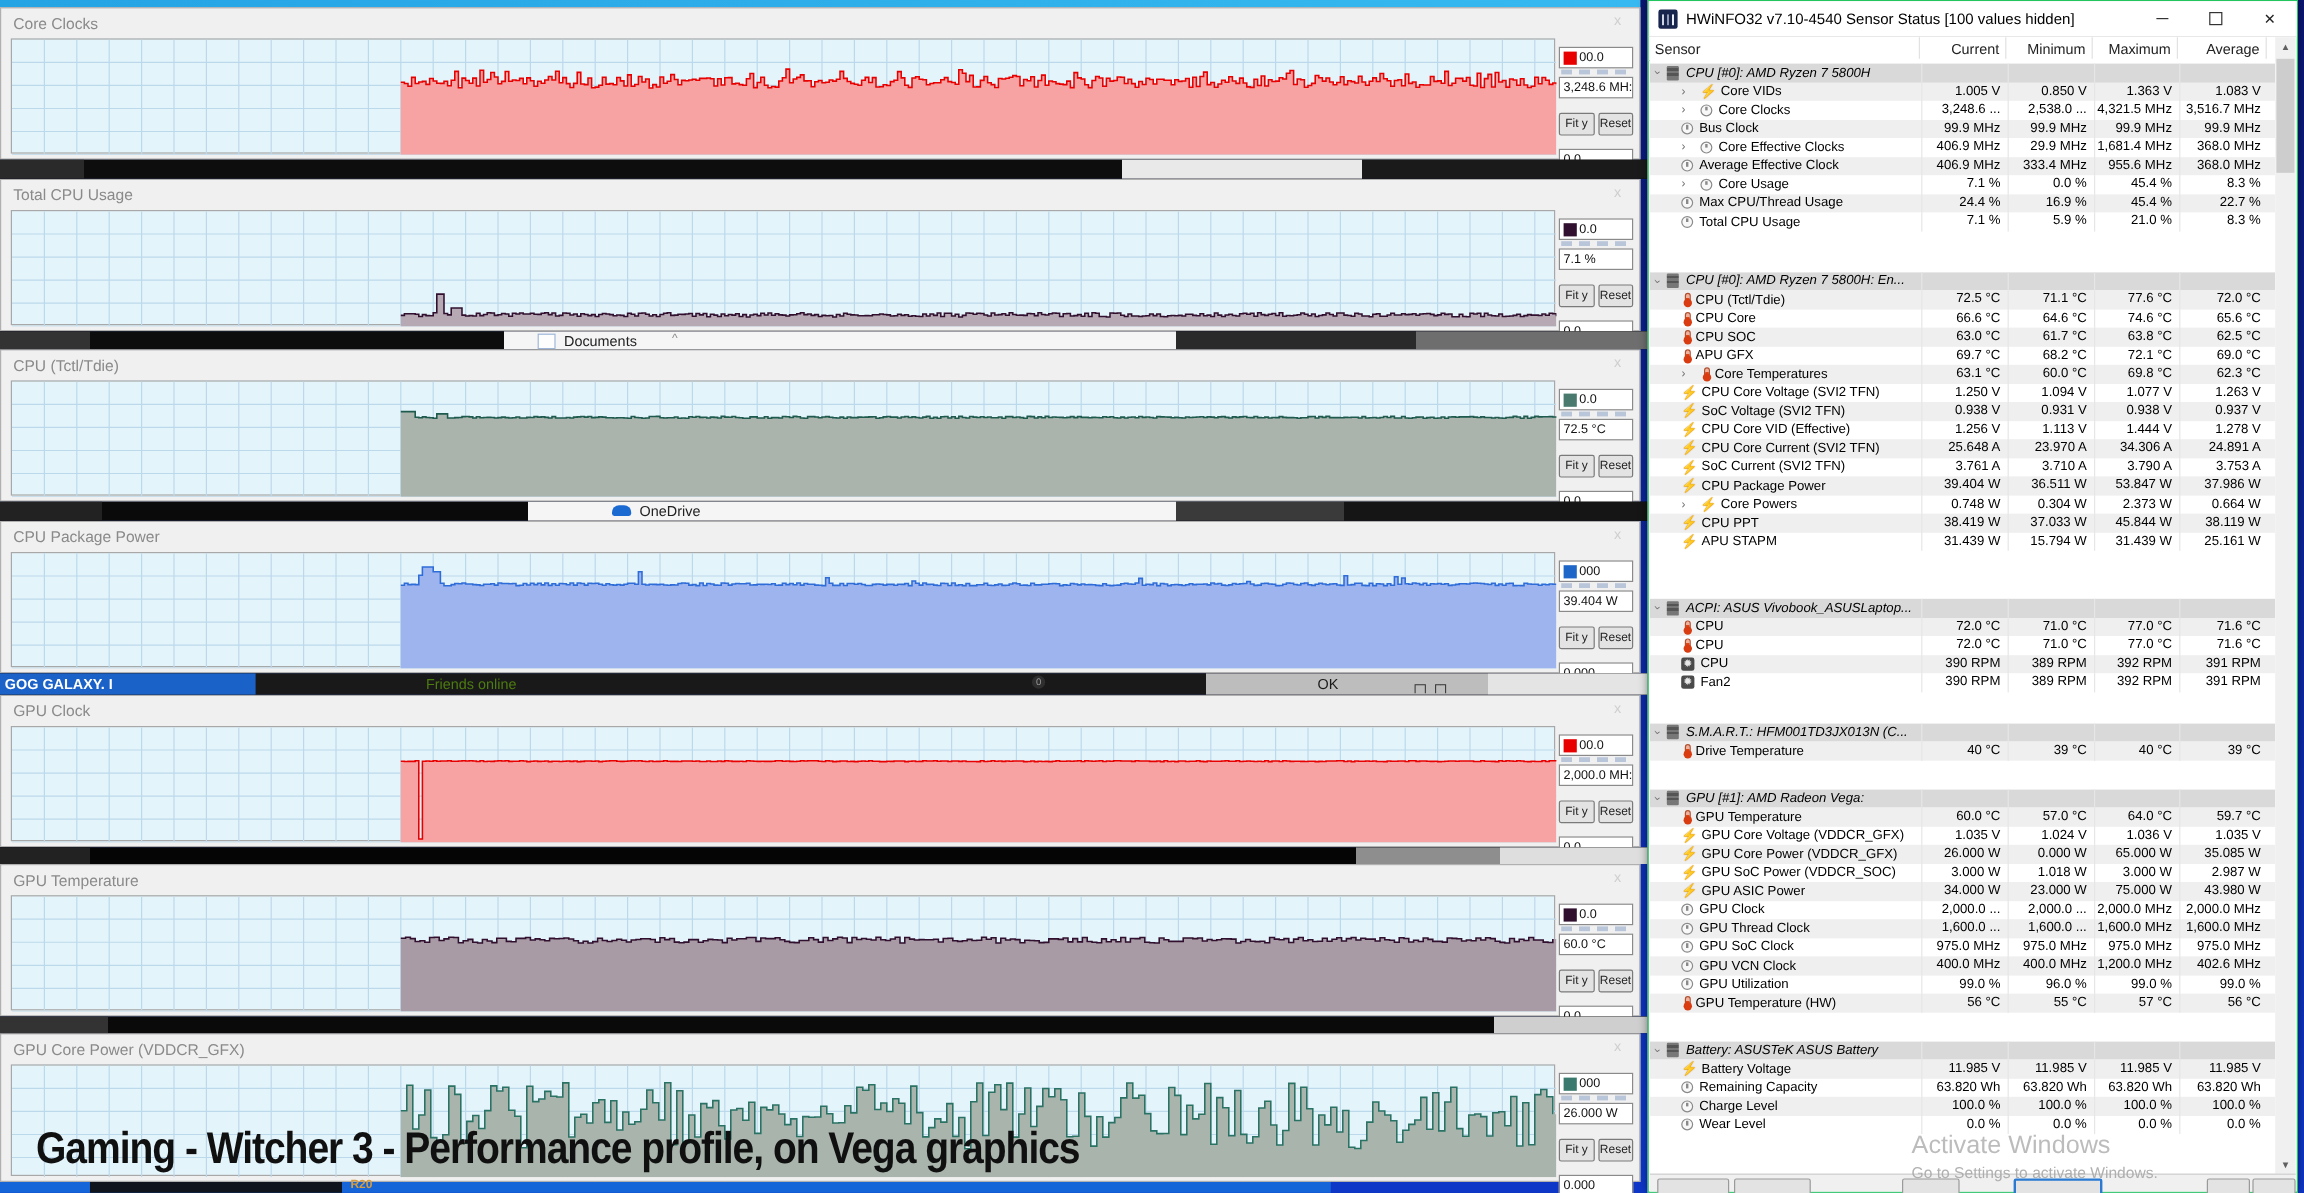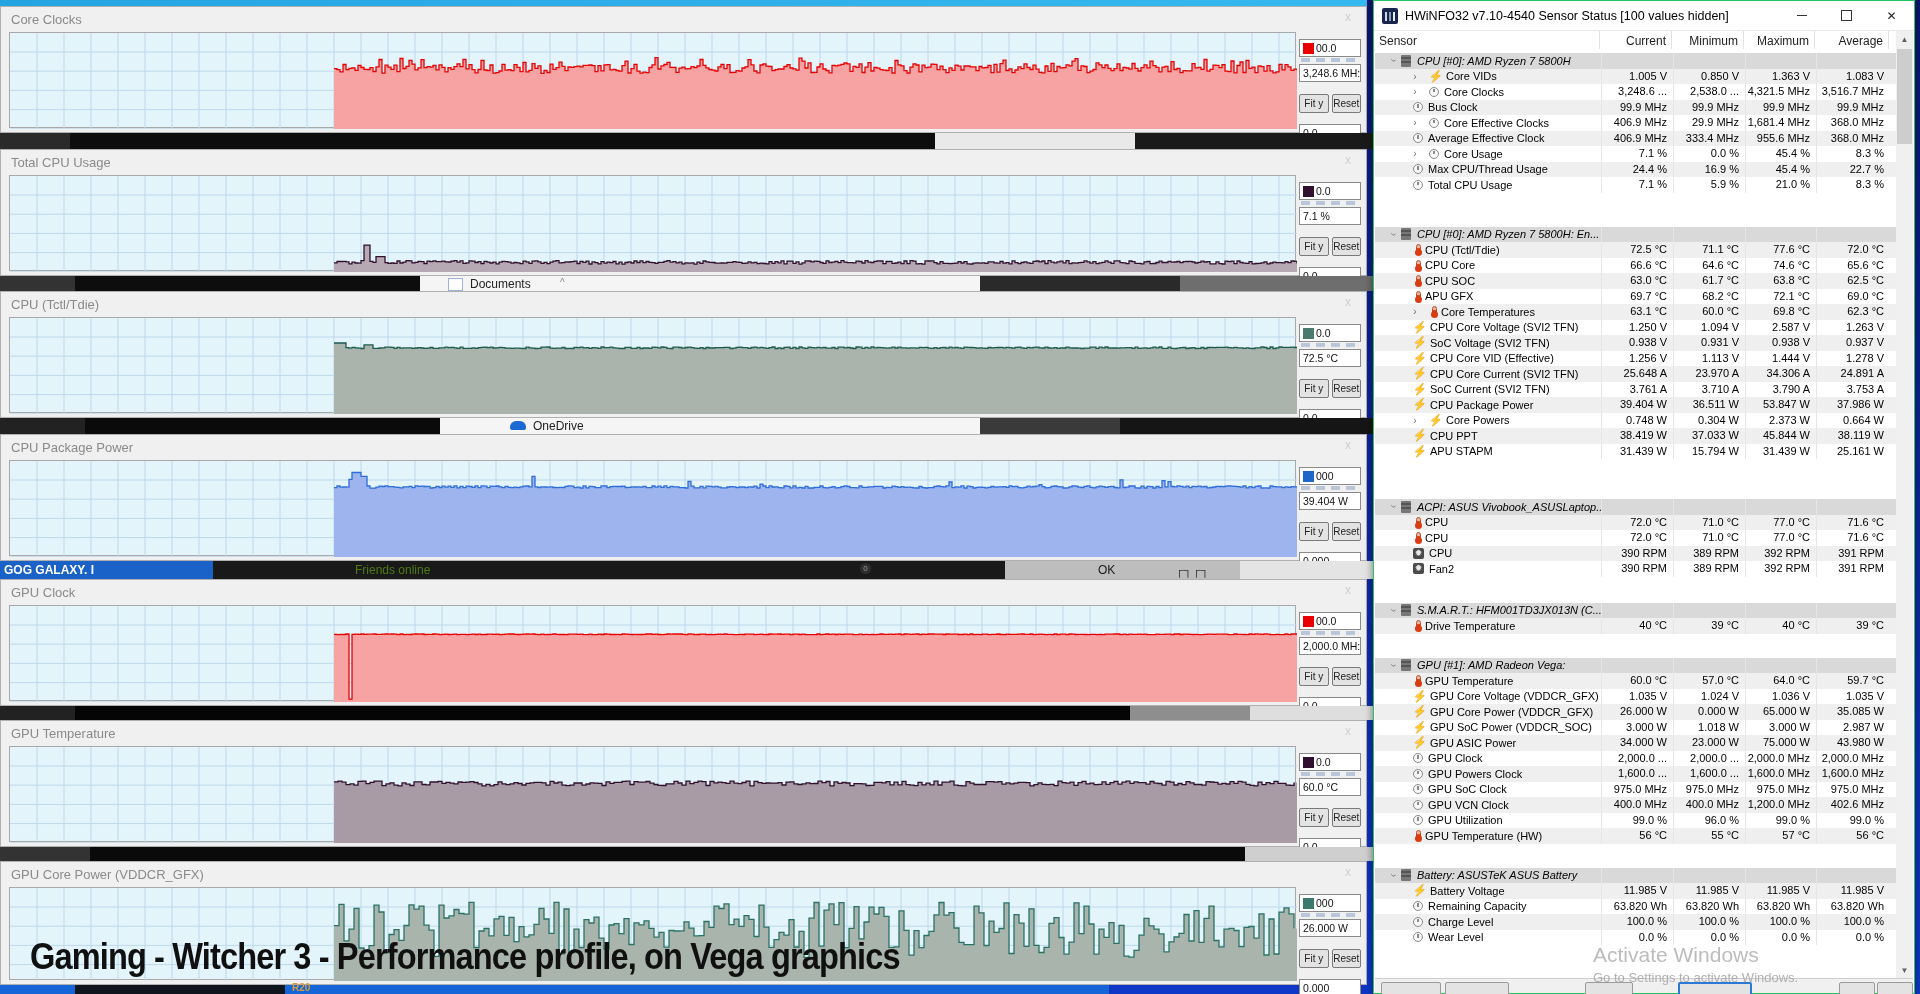--- a/index.html
+++ b/index.html
@@ -42,21 +42,21 @@
   .wbtn{width:45px;display:flex;align-items:center;justify-content:center;color:#222;font-size:12px;}
   .glyph-min{width:10px;height:1px;background:#333;display:inline-block;}
   .glyph-max{width:9px;height:9px;border:1px solid #333;display:inline-block;}
   #thead{height:19px;display:flex;border-bottom:1px solid #d4d4d4;font-size:12px;color:#222;align-items:center;background:#fff;margin-right:17px;}
   .hc{box-sizing:border-box;padding:0 5px;border-right:1px solid #e2e2e2;height:100%;display:flex;align-items:center;}
   .hc.num{justify-content:flex-end;}
   #tbody{position:absolute;top:48px;left:1px;right:18px;bottom:14px;overflow:hidden;background:#fff;}
   .trow{display:flex;height:15.5px;align-items:center;font-size:11px;color:#000;}
   .trow.alt{background:#efefef;}
   .trow.ghead{background:#d9d9d9;font-style:italic;}
-  .cell-s{width:226px;box-sizing:border-box;display:flex;align-items:center;height:100%;overflow:hidden;white-space:nowrap;padding-left:12px;}
+  .cell-s{width:226px;box-sizing:border-box;display:flex;align-items:center;height:100%;overflow:hidden;white-space:nowrap;}
   .cell-v{box-sizing:border-box;padding-right:6px;text-align:right;border-left:1px solid #e6e6e6;height:100%;line-height:15.5px;white-space:nowrap;overflow:hidden;}
   .w1{width:72px;}.w2{width:72px;}.w3{width:71px;}.w4{width:74px;}
   .chev{color:#707070;font-size:10px;width:12px;text-align:center;flex:0 0 auto;}
   .chev.down{display:inline-block;transform:rotate(90deg);}
   .gap-row{background:#fff;}
   .ic{display:inline-block;flex:0 0 auto;margin-right:5px;}
   .ic-chip{width:10px;height:12px;background:linear-gradient(180deg,#777 0 2px,#555 2px 4px,#777 4px 6px,#555 6px 8px,#777 8px);border-radius:1px;margin:0 6px 0 2px;}
   .ic-bolt{color:#f0a400;font-size:11px;width:12px;text-align:center;text-shadow:0 0 1px #c07000;}
   .ic-clock{width:10px;height:10px;border:1.5px solid #8a8a8a;border-radius:50%;position:relative;box-sizing:border-box;background:#f8f8f8;}
   .ic-clock::after{content:"";position:absolute;left:3px;top:1px;width:1.5px;height:3.5px;background:#8a8a8a;}
@@ -506,21 +506,21 @@
         <div class="cell-v w4">62.3 °C</div>
       </div>
       <div class="trow">
         <div class="cell-s">
           <span style="width: 26px; flex: 0 0 auto;"></span>
           <span class="ic ic-bolt">⚡</span>
           <span>CPU Core Voltage (SVI2 TFN)</span>
         </div>
         <div class="cell-v w1">1.250 V</div>
         <div class="cell-v w2">1.094 V</div>
-        <div class="cell-v w3">2.587 V</div>
+        <div class="cell-v w3">1.077 V</div>
         <div class="cell-v w4">1.263 V</div>
       </div>
       <div class="trow alt">
         <div class="cell-s">
           <span style="width: 26px; flex: 0 0 auto;"></span>
           <span class="ic ic-bolt">⚡</span>
           <span>SoC Voltage (SVI2 TFN)</span>
         </div>
         <div class="cell-v w1">0.938 V</div>
         <div class="cell-v w2">0.931 V</div>
@@ -760,21 +760,21 @@
         </div>
         <div class="cell-v w1">2,000.0 ...</div>
         <div class="cell-v w2">2,000.0 ...</div>
         <div class="cell-v w3">2,000.0 MHz</div>
         <div class="cell-v w4">2,000.0 MHz</div>
       </div>
       <div class="trow alt">
         <div class="cell-s">
           <span style="width: 26px; flex: 0 0 auto;"></span>
           <span class="ic ic-clock"></span>
-          <span>GPU Powers Clock</span>
+          <span>GPU Thread Clock</span>
         </div>
         <div class="cell-v w1">1,600.0 ...</div>
         <div class="cell-v w2">1,600.0 ...</div>
         <div class="cell-v w3">1,600.0 MHz</div>
         <div class="cell-v w4">1,600.0 MHz</div>
       </div>
       <div class="trow">
         <div class="cell-s">
           <span style="width: 26px; flex: 0 0 auto;"></span>
           <span class="ic ic-clock"></span>

